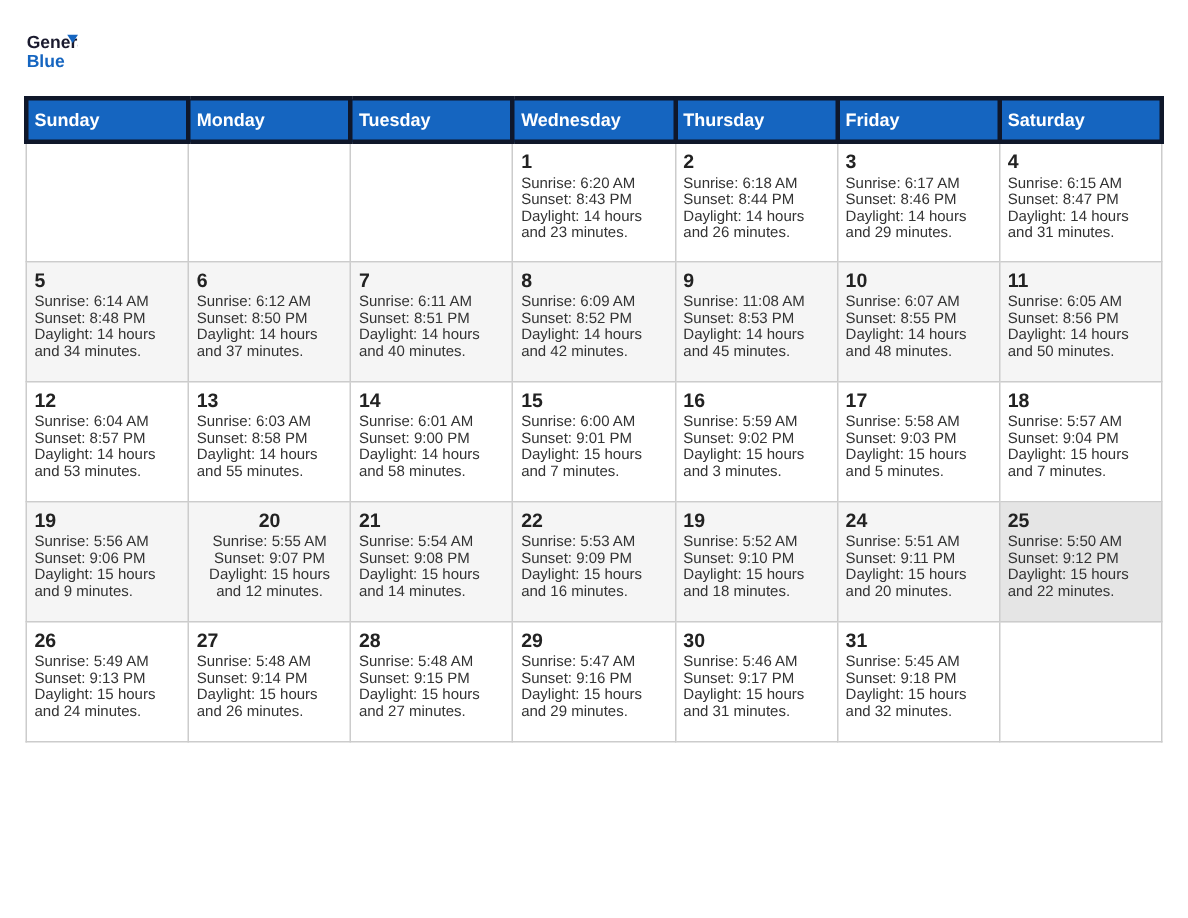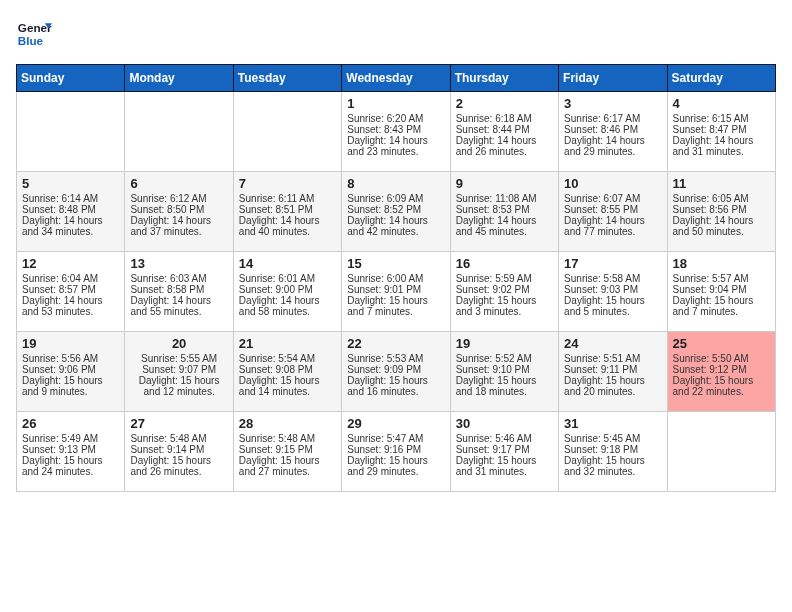--- a/index.html
+++ b/index.html
@@ -40,21 +40,21 @@
       border-collapse: collapse;
       table-layout: fixed;
     }
     th {
       background: #1565c0;
       color: #fff;
       font-size: 12px;
       font-weight: bold;
       padding: 6px 4px;
       text-align: left;
-      border: 1px solid #0f172a;
+      border: 3px solid #0f172a;
     }
     td {
       border: 1px solid #ccc;
       vertical-align: top;
       padding: 4px 5px;
       font-size: 10px;
       color: #333;
       height: 80px;
       background: #fff;
     }
@@ -168,21 +168,21 @@
           <div>Sunrise: 11:08 AM</div>
           <div>Sunset: 8:53 PM</div>
           <div>Daylight: 14 hours</div>
           <div>and 45 minutes.</div>
         </td>
         <td style="background: rgb(245, 245, 245); margin-left: 36px;">
           <span class="day-num">10</span>
           <div>Sunrise: 6:07 AM</div>
           <div>Sunset: 8:55 PM</div>
           <div>Daylight: 14 hours</div>
-          <div>and 77 minutes.</div>
+          <div>and 48 minutes.</div>
         </td>
         <td style="background: rgb(245, 245, 245);">
           <span class="day-num">11</span>
           <div>Sunrise: 6:05 AM</div>
           <div>Sunset: 8:56 PM</div>
           <div>Daylight: 14 hours</div>
           <div>and 50 minutes.</div>
         </td>
       </tr>
       <tr>
@@ -272,21 +272,21 @@
           <div>Daylight: 15 hours</div>
           <div>and 18 minutes.</div>
         </td>
         <td style="background: rgb(245, 245, 245);">
           <span class="day-num">24</span>
           <div>Sunrise: 5:51 AM</div>
           <div>Sunset: 9:11 PM</div>
           <div>Daylight: 15 hours</div>
           <div>and 20 minutes.</div>
         </td>
-        <td style="background: #fca5a5;">
+        <td style="background: #e5e5e5;">
           <span class="day-num">25</span>
           <div>Sunrise: 5:50 AM</div>
           <div>Sunset: 9:12 PM</div>
           <div>Daylight: 15 hours</div>
           <div>and 22 minutes.</div>
         </td>
       </tr>
       <tr>
         <td>
           <span class="day-num">26</span>

